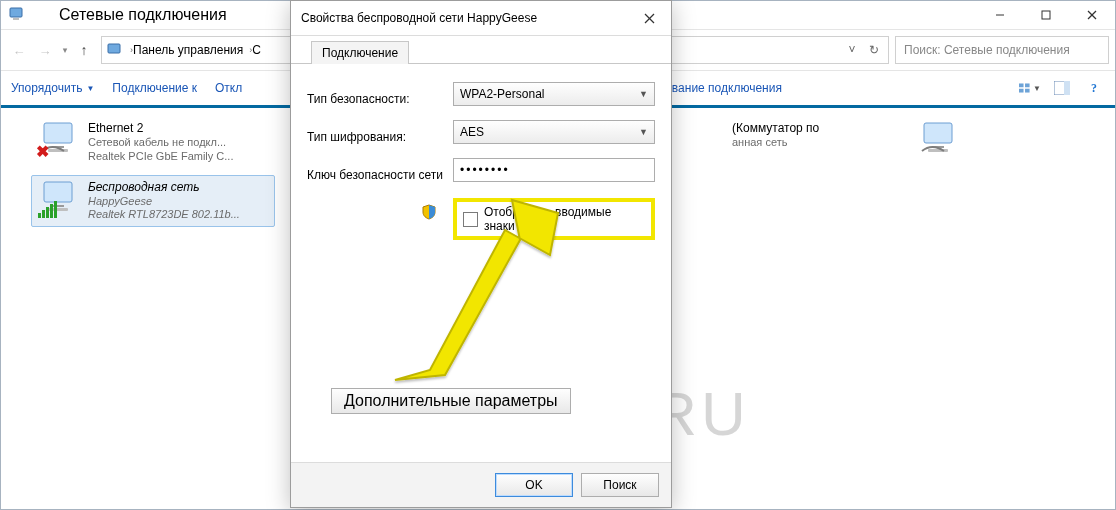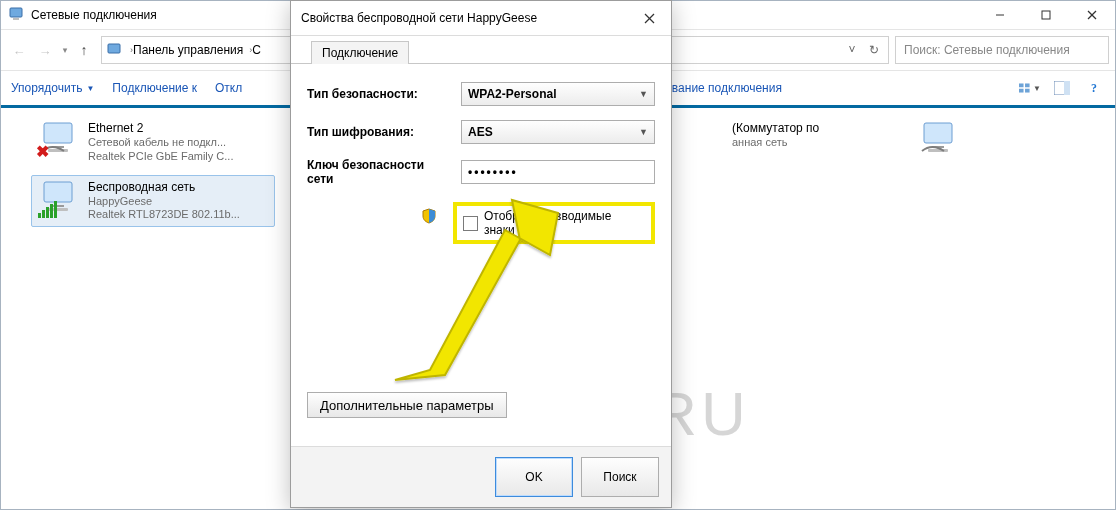--- a/index.html
+++ b/index.html
@@ -32,21 +32,21 @@
     display:flex;flex-direction:column;
   }
   .titlebar{
     display:flex;align-items:center;justify-content:space-between;
     height:28px;
     background:#fff;
     padding:0 0 0 8px;
     border-bottom:1px solid #e5e5e5;
   }
   .titlebar .left{display:flex;align-items:center;gap:6px;}
-  .titlebar .caption{font-size:12px;}
+  .titlebar .caption{font-size:16px;margin-left:28px;}
   .win-controls{display:flex;height:100%;}
   .win-btn{
     width:46px;display:flex;align-items:center;justify-content:center;
     color:#333;font-size:11px;
   }
   .addr-row{
     display:flex;align-items:center;gap:6px;
     padding:6px 6px;
     border-bottom:1px solid #e5e5e5;
   }
@@ -95,21 +95,21 @@
   
   .content{
     flex:1;position:relative;padding:8px 6px;
   }
   .net-grid{display:flex;gap:40px;align-items:flex-start;padding-left:24px;}
   .net-col{display:flex;flex-direction:column;gap:6px;width:246px;}
   .net-item{
     display:flex;gap:8px;align-items:flex-start;
     padding:4px 6px;border:1px solid transparent;border-radius:2px;
   }
-  .net-item.selected{background:#e5eef7;border-color:#99c3ea;}
+  .net-item.selected{background:#e5eef7;border-color:#99c3ea;font-style:italic;}
   .net-ico{width:42px;height:38px;position:relative;flex:0 0 42px;}
   .net-texts{display:flex;flex-direction:column;line-height:1.25;}
   .net-title{font-size:12px;}
   .net-sub{font-size:11px;color:#6b6b6b;white-space:nowrap;overflow:hidden;text-overflow:ellipsis;max-width:190px;}
 
   
   .ico-screen svg{width:42px;height:38px;}
   .ico-screen .x-mark{position:absolute;left:-2px;bottom:-2px;color:#d21b1b;font-weight:bold;font-size:16px;}
   .sig-bars{
     position:absolute;left:0;bottom:0;display:flex;align-items:flex-end;gap:1px;
@@ -137,21 +137,21 @@
   .tab-strip{
     display:flex;align-items:flex-end;padding:4px 6px 0 20px;
     border-bottom:1px solid #c7c7c7;background:#fff;
   }
   .tab{
     padding:4px 10px;font-size:12px;border:1px solid #c7c7c7;border-bottom:none;
     margin-right:-1px;background:#f4f4f4;position:relative;top:1px;
   }
   .tab.active{background:#fff;border-bottom:1px solid #fff;}
   .dlg-body{flex:1;padding:18px 16px 10px 16px;position:relative;}
-  .form-row{display:flex;align-items:center;margin-bottom:14px;gap:18px;font-weight:bold;}
+  .form-row{display:flex;align-items:flex-end;margin-bottom:14px;gap:10px;}
   .form-label{width:136px;font-size:12px;}
   .dropdown{
     flex:1;height:22px;border:1px solid #adadad;background:linear-gradient(#fefefe,#ececec);
     display:flex;align-items:center;justify-content:space-between;padding:0 6px;font-size:12px;
   }
   .dropdown .arrow{font-size:9px;color:#555;}
   .textinput{
     flex:1;height:22px;border:1px solid #adadad;padding:0 6px;font-size:12px;
     display:flex;align-items:center;letter-spacing:2px;
   }
@@ -160,28 +160,28 @@
     display:inline-flex;align-items:center;gap:6px;
     border:4px solid var(--yellow);padding:3px 6px;background:#fff;
   }
   .shield-icn{position:absolute;left:-36px;top:2px;font-size:15px;}
   .cb{
     width:13px;height:13px;border:1px solid #7a7a7a;background:#fff;display:inline-block;
   }
   .adv-btn{
     margin-top:148px;
     height:24px;border:1px solid #adadad;background:linear-gradient(#fefefe,#e8e8e8);
-    padding:0 12px;font-size:13px;display:inline-flex;align-items:center;
+    padding:0 12px;font-size:16px;display:inline-flex;align-items:center;margin-left:24px;
   }
   .dlg-buttons{
     display:flex;justify-content:flex-end;gap:8px;
     padding:10px 12px;border-top:1px solid #dcdcdc;background:#f3f3f3;
   }
   .dlg-buttons button{
-    width:78px;height:40px;border:1px solid #adadad;background:linear-gradient(#fefefe,#e8e8e8);
+    width:78px;height:24px;border:1px solid #adadad;background:linear-gradient(#fefefe,#e8e8e8);
     font:inherit;
   }
   .dlg-buttons button.primary{border-color:#3d8bdc;box-shadow:0 0 0 1px #bcdcff inset;}
 
   
   .arrow-ann{
     position:absolute;left:340px;top:195px;width:230px;height:200px;pointer-events:none;
   }
 </style>
 </head>

